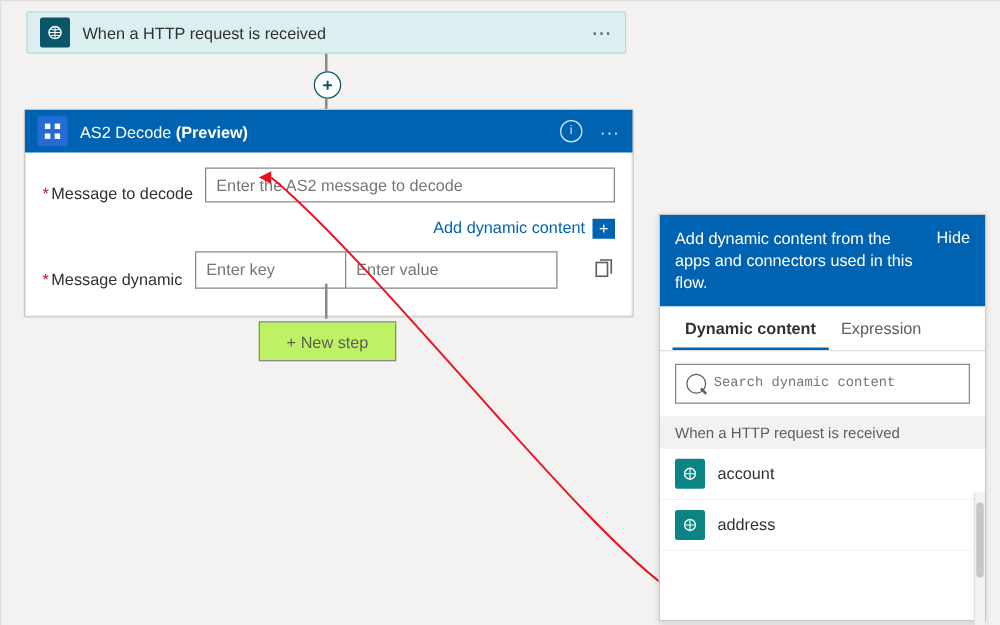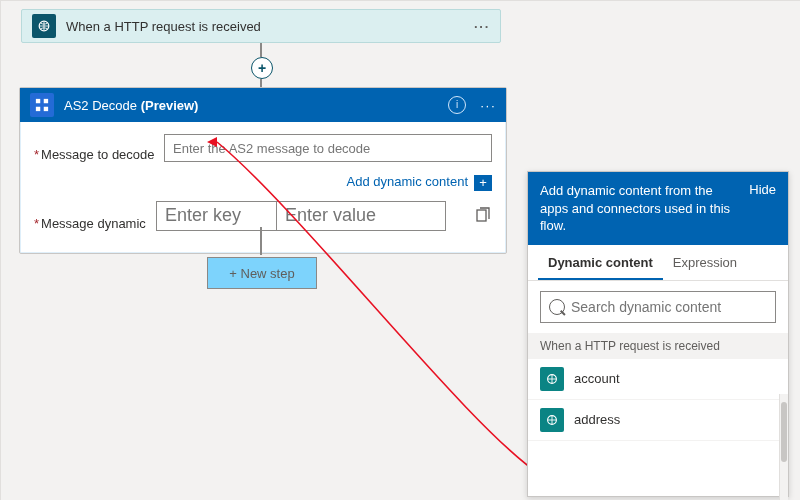--- a/index.html
+++ b/index.html
@@ -30,44 +30,44 @@
 .step-body{padding:12px 14px 16px}
 .row{display:flex;align-items:flex-end;margin-bottom:6px}
 .lbl{width:130px;padding-top:6px;color:#323130;font-size:13px}
 .lbl .req{color:#a4262c;margin-right:2px}
 .field{flex:1}
 .txt{width:100%;height:28px;border:1px solid #8a8886;padding:4px 8px;box-sizing:border-box;font-family:inherit;font-size:13px;color:#000000}
 .txt::placeholder{color:#767676}
 .adc-line{text-align:right;color:#0063b1;font-size:13px;padding:6px 0 10px 130px}
 .adc-line .chip{display:inline-block;width:18px;height:16px;background:#0063b1;color:#fff;text-align:center;font-size:13px;line-height:16px;margin-left:6px;vertical-align:middle}
 .kv{display:flex;gap:0;width:290px}
-.kv input{height:30px;border:1px solid #8a8886;padding:4px 8px;box-sizing:border-box;font-family:inherit;font-size:18px}
+.kv input{height:30px;border:1px solid #8a8886;padding:4px 8px;box-sizing:border-box;font-family:inherit;font-size:13px}
 .kv .k{width:120px;border-right:none}
 .kv .v{width:170px}
 .copy-icn{margin-left:30px;color:#605e5c;font-size:16px;margin-top:6px}
 
 .vline3{position:absolute;left:259px;top:226px;width:2px;height:28px;background:#8a8886}
-.newstep{position:absolute;left:206px;top:256px;width:108px;height:30px;border:1px solid #8a8886;background:#7dd3fc;
+.newstep{position:absolute;left:206px;top:256px;width:108px;height:30px;border:1px solid #8a8886;background:#bef264;
   color:#605e5c;display:flex;align-items:center;justify-content:center;font-size:13px}
 
 
 .arrow-head{position:absolute;left:206px;top:136px;width:0;height:0;
   border-right:10px solid #e81123;border-top:5px solid transparent;border-bottom:5px solid transparent}
 
 
 .dyn{position:absolute;left:526px;top:170px;width:260px;height:324px;background:#fff;border:1px solid #c8c6c4;box-shadow:0 2px 6px rgba(0,0,0,.15);display:flex;flex-direction:column}
 .dyn-top{background:#0063b1;color:#fff;padding:10px 12px;display:flex;gap:19px;font-size:13px}
 .dyn-top .txt1{flex:1;line-height:1.35}
 .dyn-top .hide{font-weight:400}
 .tabs{display:flex;border-bottom:1px solid #e1dfdd;padding:0 10px}
 .tab{padding:10px 10px 8px;color:#605e5c;cursor:pointer;font-size:13px}
 .tab.active{color:#323130;font-weight:600;border-bottom:2px solid #0063b1}
 .search-wrap{padding:10px 12px}
 .search{display:flex;align-items:center;height:30px;border:1px solid #8a8886;padding:0 8px}
-.search input{border:none;outline:none;flex:1;font-family:Liberation Sans, sans-serif;font-size:14px;padding-left:6px}
+.search input{border:none;outline:none;flex:1;font-family:Liberation Mono, monospace;font-size:11px;padding-left:6px}
 .mag{width:14px;height:14px;border:1.5px solid #605e5c;border-radius:50%;position:relative}
 .mag::after{content:"";position:absolute;width:6px;height:1.5px;background:#605e5c;top:12px;left:10px;transform:rotate(45deg)}
 .group-hdr{background:#f3f2f1;color:#605e5c;font-size:12px;padding:6px 12px}
 .items{overflow-y:auto;flex:1}
 .item{display:flex;align-items:center;gap:10px;padding:8px 12px;border-bottom:1px solid #f3f2f1;cursor:pointer}
 .item .ibox{width:24px;height:24px;background:#0b8484;border-radius:2px;display:flex;align-items:center;justify-content:center;color:#fff}
 .item .nm{color:#323130}
 .item.body{border:2px solid #e81123;margin:0 6px 0 6px;padding:6px 6px}
 .scroll-hint{position:absolute;right:0;top:222px;width:8px;height:270px;background:#f3f2f1;border-left:1px solid #e1dfdd}
 .scroll-thumb{position:absolute;right:1px;top:230px;width:6px;height:60px;background:#c8c6c4;border-radius:3px}

